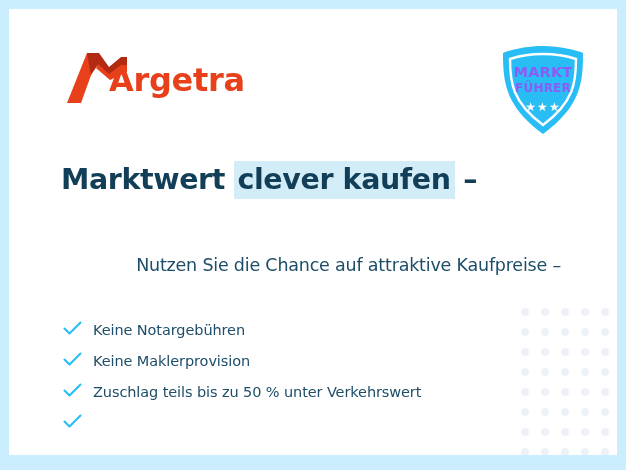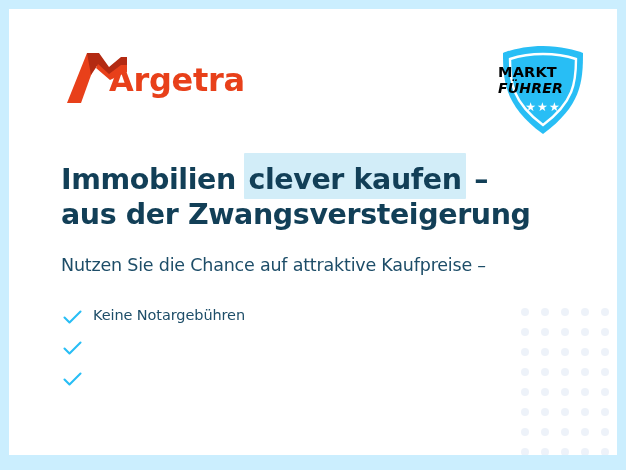--- a/index.html
+++ b/index.html
@@ -89,30 +89,30 @@
     left: 489px;
     top: 35px;
     width: 90px;
     height: 92px;
   }
   .badge-label {
     position: absolute;
     left: 0;
     top: 20px;
     width: 90px;
-    text-align: left;
-    font-family: "DejaVu Sans", sans-serif;
-    font-weight: bold;
-    color: #000000;
+    text-align: center;
+    font-family: "DejaVu Sans", sans-serif;
+    font-weight: bold;
+    color: #8b5cf6;
     font-size: 14.5px;
     line-height: 16px;
     letter-spacing: 0.2px;
     pointer-events: none;
   }
-  .badge-label .l2 { font-size: 14px; font-style: italic; }
+  .badge-label .l2 { font-size: 12px; }
   .badge-stars {
     position: absolute;
     left: 0;
     top: 57px;
     width: 90px;
     text-align: center;
     color: #ffffff;
     font-size: 12px;
     letter-spacing: 1px;
     line-height: 1;
@@ -127,48 +127,49 @@
     width: 500px;
     font-family: "DejaVu Sans", sans-serif;
     font-weight: bold;
     font-size: 28.5px;
     line-height: 35px;
     color: #123F57;
     letter-spacing: -0.4px;
   }
   .headline .hl {
     background: #D2EDF8;
-    padding: 10px 4px 3px 4px;
+    padding: 2px 4px 3px 4px;
     margin: 0 -1px;
     border-radius: 1px;
   }
 
   
   .subhead {
     position: absolute;
     left: 52px;
     top: 224px;
     width: 500px;
     font-family: "DejaVu Sans", sans-serif;
     font-size: 17.5px;
     line-height: 29px;
     color: #1D4D68;
     letter-spacing: -0.2px;
+    text-align: right;
   }
 
   
   .bullets {
     position: absolute;
     left: 54px;
     top: 298px;
     width: 470px;
   }
   .bullet {
     display: flex;
-    align-items: flex-start;
+    align-items: flex-end;
     height: 31px;
   }
   .bullet .check {
     flex: 0 0 30px;
     height: 20px;
     display: flex;
     align-items: center;
   }
   .bullet .btext {
     font-family: "DejaVu Sans", sans-serif;
@@ -244,22 +245,21 @@
         <path d="M45 10 C59 10, 72 13, 78 15 C78 38, 76 58, 45 81 C14 58, 12 38, 12 15 C18 13, 31 10, 45 10 Z" fill="none" stroke="#FFFFFF" stroke-width="2.4"></path>
       </svg>
       <div class="badge-label">
         <div class="l1">MARKT</div>
         <div class="l2">FÜHRER</div>
       </div>
       <div class="badge-stars">★★★</div>
     </div>
 
     <h1 class="headline">
-      <span><span>Immobilien </span><span class="hl">clever kaufen</span><span> –</span></span><br>
-      <span>aus der Zwangsversteigerung</span>
+      <span><span>Marktwert </span><span class="hl">clever kaufen</span><span> –</span></span><br>
     </h1>
 
     <p class="subhead">
       <span>Nutzen Sie die Chance auf attraktive Kaufpreise –</span><br>
     </p>
 
     <ul class="bullets" style="list-style:none;margin:0;padding:0;">
       <li class="bullet">
         <span class="check">
           <svg width="19" height="15" viewBox="0 0 19 15" xmlns="http://www.w3.org/2000/svg">
@@ -267,20 +267,29 @@
           </svg>
         </span>
         <span class="btext">Keine Notargebühren</span>
       </li>
       <li class="bullet">
         <span class="check">
           <svg width="19" height="15" viewBox="0 0 19 15" xmlns="http://www.w3.org/2000/svg">
             <path d="M1.5 7.5 L6.5 12.5 L17.5 1.5" fill="none" stroke="#28BEF5" stroke-width="2.1" stroke-linecap="round" stroke-linejoin="round"></path>
           </svg>
         </span>
+        <span class="btext">Keine Maklerprovision</span>
+      </li>
+      <li class="bullet">
+        <span class="check">
+          <svg width="19" height="15" viewBox="0 0 19 15" xmlns="http://www.w3.org/2000/svg">
+            <path d="M1.5 7.5 L6.5 12.5 L17.5 1.5" fill="none" stroke="#28BEF5" stroke-width="2.1" stroke-linecap="round" stroke-linejoin="round"></path>
+          </svg>
+        </span>
+        <span class="btext">Zuschlag teils bis zu 50 % unter Verkehrswert</span>
       </li>
       <li class="bullet">
         <span class="check">
           <svg width="19" height="15" viewBox="0 0 19 15" xmlns="http://www.w3.org/2000/svg">
             <path d="M1.5 7.5 L6.5 12.5 L17.5 1.5" fill="none" stroke="#28BEF5" stroke-width="2.1" stroke-linecap="round" stroke-linejoin="round"></path>
           </svg>
         </span>
       </li>
     </ul>
 

